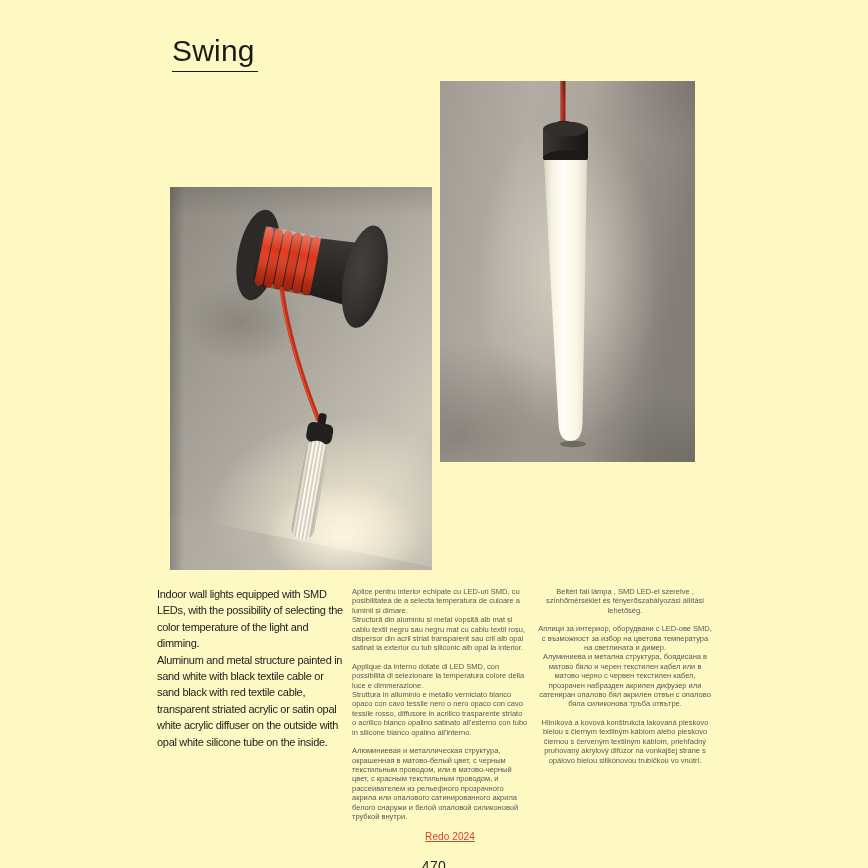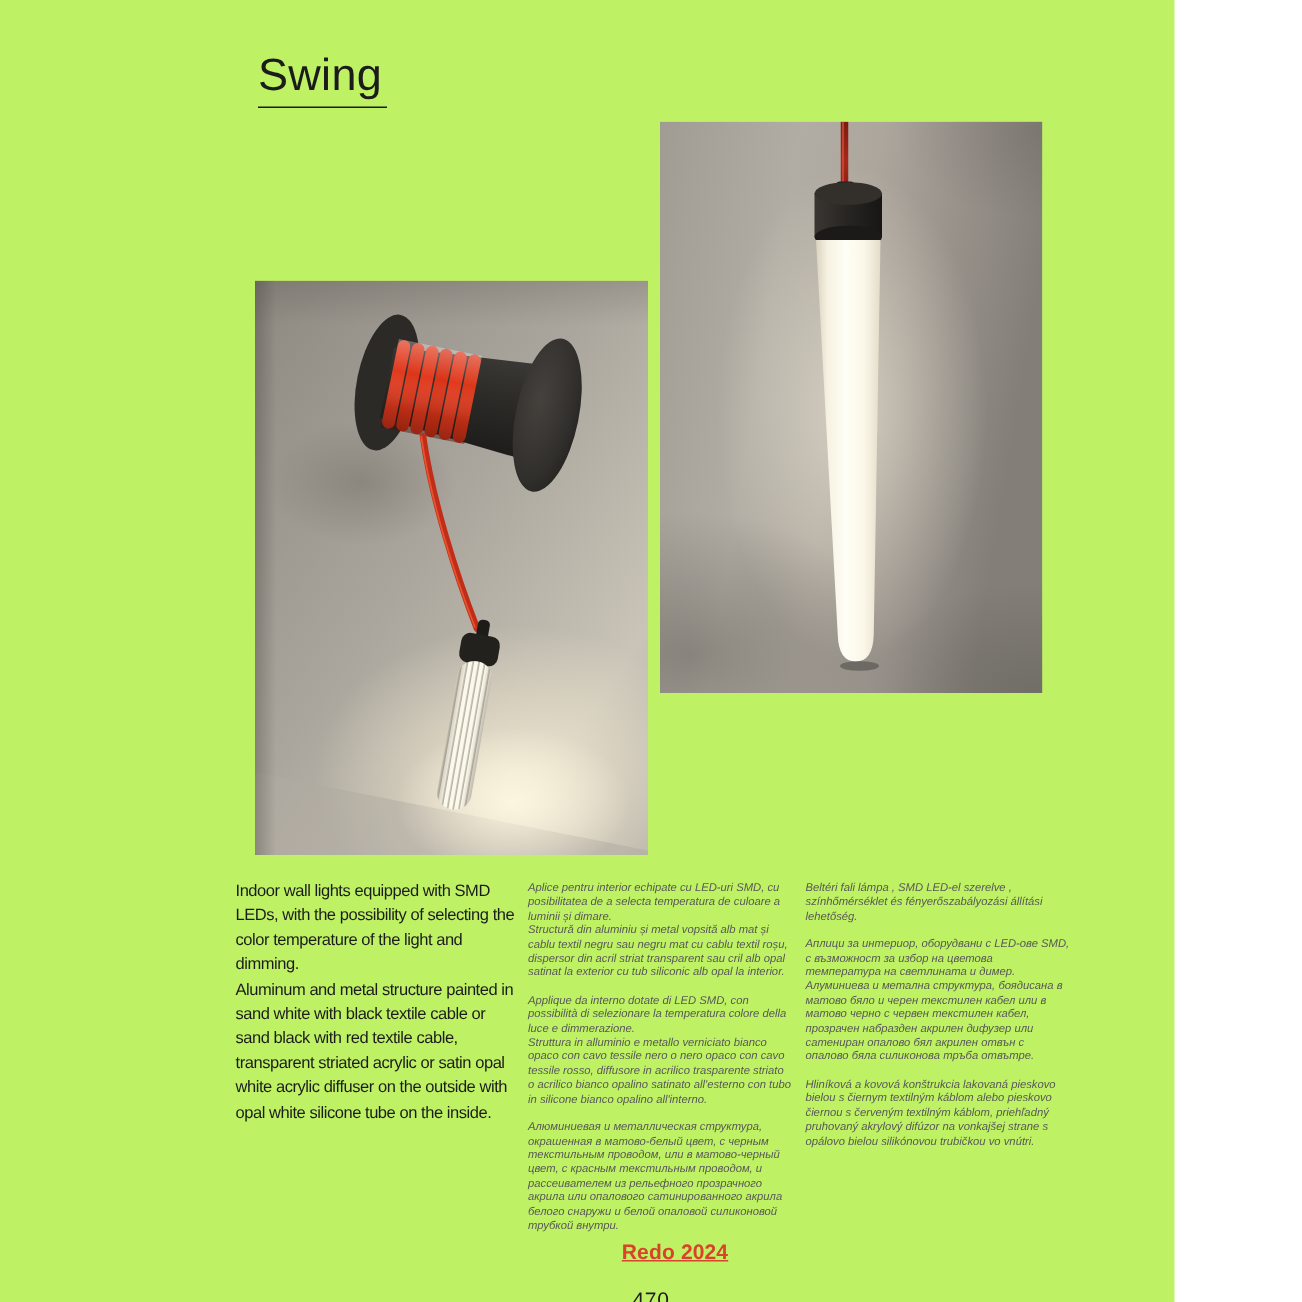--- a/index.html
+++ b/index.html
@@ -1,39 +1,39 @@
 <!DOCTYPE html>
 <html><head>
 <meta charset="utf-8">
 <style>
   * { margin:0; padding:0; box-sizing:border-box; }
   html,body { width:868px; height:868px; }
   body { background:#ffffff; font-family:"Liberation Sans", sans-serif; }
-  .page { position:relative; width:783px; height:868px; background:#bef264; overflow:hidden; }
+  .page { position:relative; width:868px; height:868px; background:#fef9c3; overflow:hidden; }
 
   .title { position:absolute; left:172px; top:36px; font-size:30px; font-weight:500;
            color:#1b1b1b; line-height:1; letter-spacing:0.2px; }
   .title span { display:inline-block; border-bottom:1.5px solid #1b1b1b; padding-bottom:5px; padding-right:3px; }
 
   .photo { position:absolute; overflow:hidden; }
   .photo svg { display:block; width:100%; height:100%; }
   #photo-left  { left:170px; top:187px; width:262px; height:383px; }
   #photo-right { left:440px; top:81px;  width:255px; height:381px; }
 
   .col { position:absolute; }
   .col p { margin:0; }
   .col-en { left:157px; top:586px; width:190px; font-size:11px; line-height:16.4px;
             letter-spacing:-0.3px; color:#1c1c1c; }
   .col-small { width:176px; font-size:7.5px; line-height:9.4px; color:#585858; }
   .col-mid   { left:352px; top:587px; }
-  .col-right { left:537px; top:587px; }
-  .lang-block { margin-bottom:9px;font-style:italic; }
+  .col-right { left:537px; top:587px;text-align:center; }
+  .lang-block { margin-bottom:9px; }
 
   .footer { position:absolute; left:0; top:826px; width:868px; text-align:center; }
-  .brand  { display:inline-block; color:#d8432a; font-size:14px; font-weight:700;
+  .brand  { display:inline-block; color:#d8432a; font-size:10px; font-weight:400;
             text-decoration:underline; letter-spacing:0.1px; cursor:pointer;margin-left:32px; }
   .pageno { margin-top:14px; font-size:14px; font-weight:500; color:#1e1e1e; letter-spacing:0.4px; }
 </style>
 </head>
 <body>
 
 <div class="page">
 
   <h1 class="title"><span>Swing</span></h1>
 

